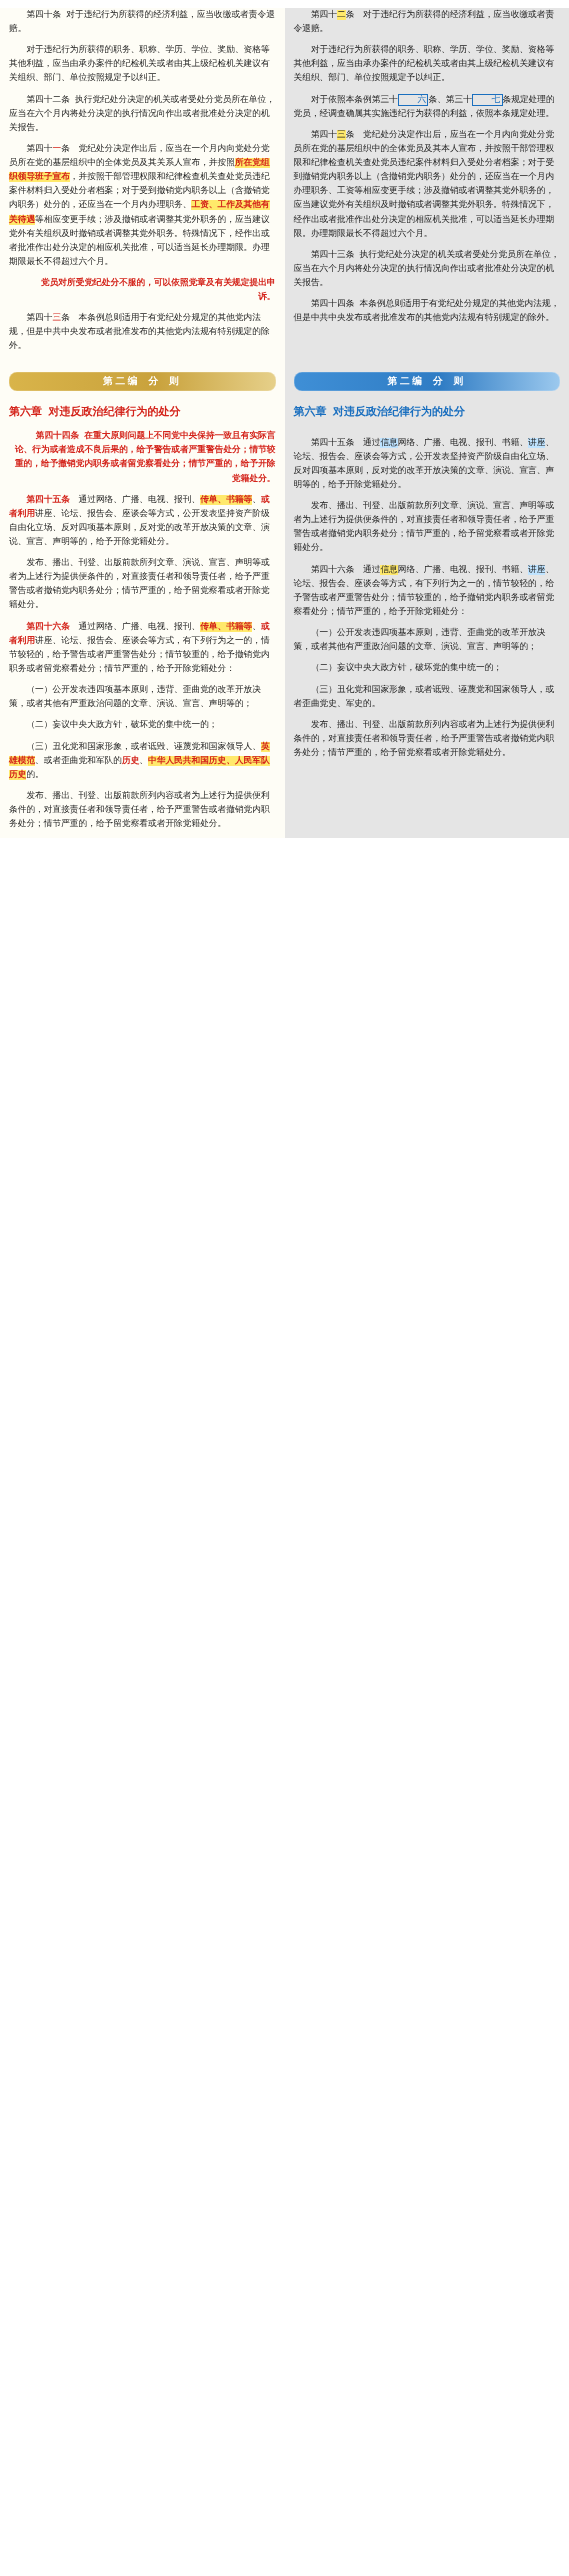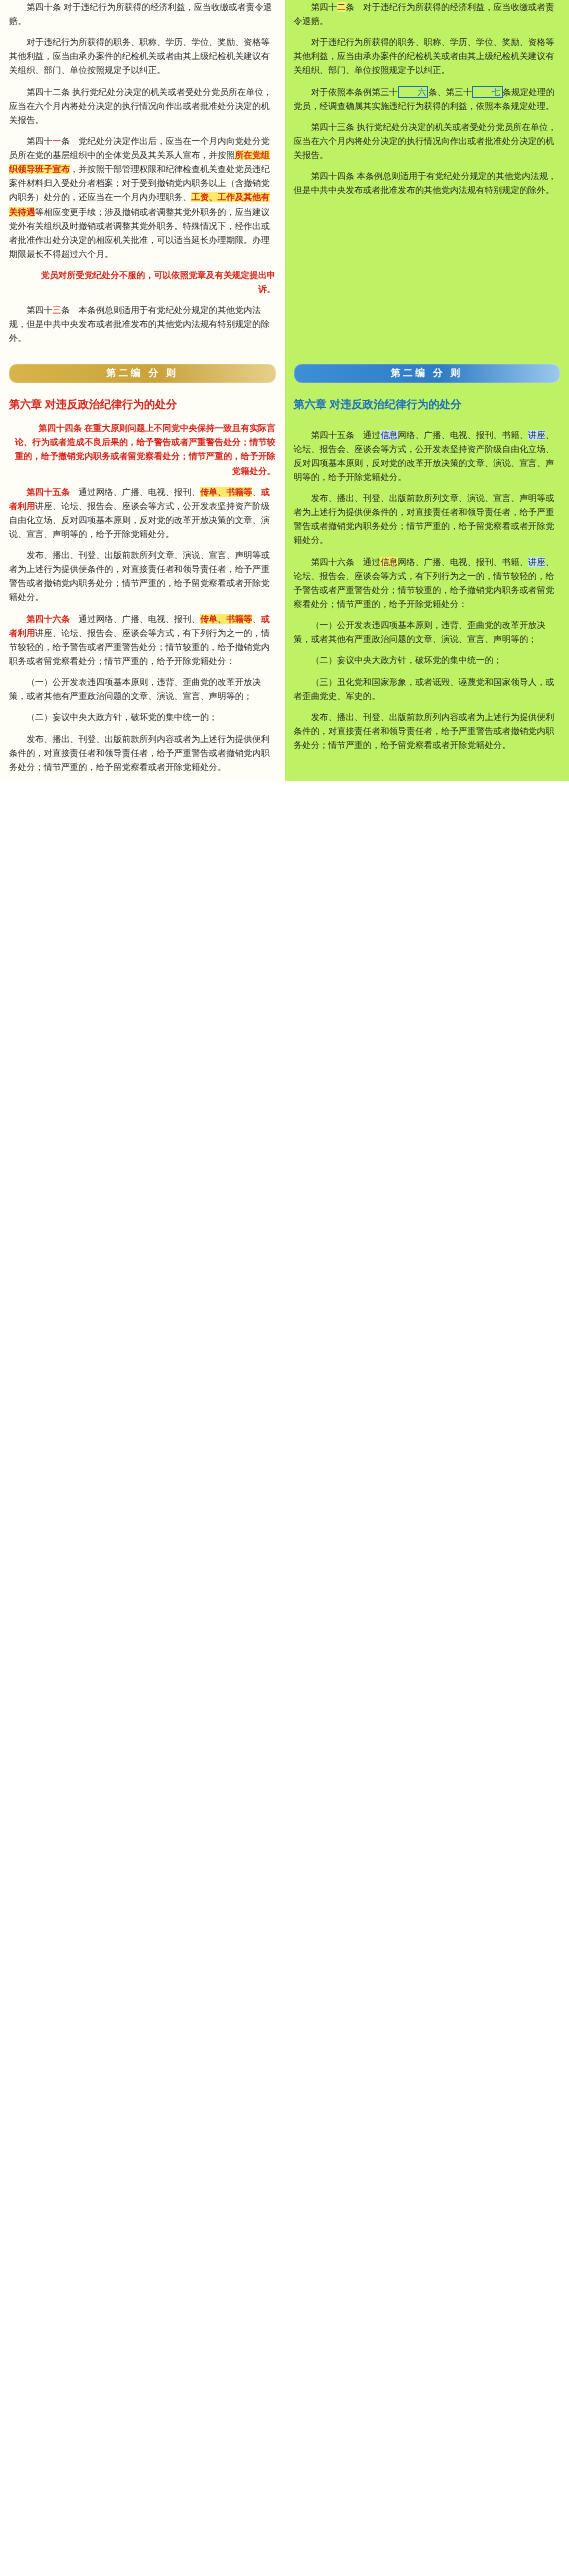--- a/index.html
+++ b/index.html
@@ -1,21 +1,21 @@
 <!DOCTYPE html>
 <html style="font-size:10.4px"><head>
 <meta charset="utf-8">
 <style>
   html,body{margin:0;padding:0;background:#ffffff;}
   body{font-family:"Liberation Sans","DejaVu Sans",sans-serif;}
-  .page{width:569px;margin:0 auto;background:#fff;position:relative;}
+  .page{width:569px;margin:8px auto;background:#fff;position:relative;font-family:Liberation Mono, monospace;}
   .cols{display:flex;width:569px;box-sizing:border-box;}
   .col{width:285px;box-sizing:border-box;padding:0 9px;}
   .col-left{background:#fefdf6;}
-  .col-right{background:#bef264;}
+  .col-right{background:#e5e5e5;}
   p{margin:0 0 7.1px 0;font-size:8.7px;line-height:1.62;text-indent:2em;color:#1b1b1b;}
   .hl-yellow{background:#ffe96b;}
   .hl-blue{background:#bfe3ff;}
   .red{color:#d4241b;}
   .bold{font-weight:bold;}
   .boxnum{display:inline-block;border:0.6px solid #d4241b;color:#d4241b;padding:0 1.3px;line-height:1.2;}
   .boxnum-b{display:inline-block;border:0.6px solid #1a6fbf;color:#1a6fbf;padding:0 1.3px;line-height:1.2;}
   .sec-banner{margin:10.4px 0 9px 0;height:21px;position:relative;display:flex;align-items:center;}
   .sec-banner .ribbon{width:100%;height:19.4px;display:flex;align-items:center;justify-content:center;
      color:#fff;font-weight:bold;font-size:9.7px;letter-spacing:2.6px;border-radius:8px;}
@@ -68,20 +68,23 @@
       <p>
         第四十<span class="hl-yellow">二</span>条　对于违纪行为所获得的经济利益，应当收缴或者责令退赔。
       </p>
       <p>
         <span>对于违纪行为所获得的职务、职称、学历、学位、奖励、资格等其他利益，应当由承办案件的纪检机关或者由其上级纪检机关建议有关组织、部门、单位按照规定予以纠正。</span>
       </p>
       <p>
         对于依照本条例第三十<span class="boxnum-b">六</span>条、第三十<span class="boxnum-b">七</span>条规定处理的党员，经调查确属其实施违纪行为获得的利益，依照本条规定处理。
       </p>
 
+      <p>
+        第四十<span class="hl-yellow">三</span>条　党纪处分决定作出后，应当在一个月内向党处分党员所在党的基层组织中的全体党员及其本人宣布，并按照干部管理权限和纪律检查机关查处党员违纪案件材料归入受处分者档案；对于受到撤销党内职务以上（含撤销党内职务）处分的，还应当在一个月内办理职务、工资等相应变更手续；涉及撤销或者调整其党外职务的，应当建议党外有关组织及时撤销或者调整其党外职务。特殊情况下，经作出或者批准作出处分决定的相应机关批准，可以适当延长办理期限。办理期限最长不得超过六个月。
+      </p>
 
       <p>
         <span>第四十三条  执行党纪处分决定的机关或者受处分党员所在单位，应当在六个月内将处分决定的执行情况向作出或者批准处分决定的机关报告。</span>
       </p>
 
       <p>
         <span>第四十四条  本条例总则适用于有党纪处分规定的其他党内法规，但是中共中央发布或者批准发布的其他党内法规有特别规定的除外。</span>
       </p>
     </div>
   </div>
@@ -115,20 +118,23 @@
       <p>
         <span>发布、播出、刊登、出版前款所列文章、演说、宣言、声明等或者为上述行为提供便条件的，对直接责任者和领导责任者，给予严重警告或者撤销党内职务处分；情节严重的，给予留党察看或者开除党籍处分。</span>
       </p>
 
       <p>
         <span class="art-red">第四十六条</span>　通过网络、广播、电视、报刊、<span class="hl-yellow red bold">传单、书籍等</span>、<span class="red bold">或者利用</span>讲座、论坛、报告会、座谈会等方式，有下列行为之一的，情节较轻的，给予警告或者严重警告处分；情节较重的，给予撤销党内职务或者留党察看处分；情节严重的，给予开除党籍处分：
       </p>
 
       <p><span>（一）公开发表违四项基本原则，违背、歪曲党的改革开放决策，或者其他有严重政治问题的文章、演说、宣言、声明等的；</span></p>
       <p><span>（二）妄议中央大政方针，破坏党的集中统一的；</span></p>
+      <p>
+        （三）丑化党和国家形象，或者诋毁、诬蔑党和国家领导人、<span class="hl-yellow red bold">英雄模范</span>、或者歪曲党和军队的<span class="red bold">历史</span>、<span class="hl-yellow red bold">中华人民共和国历史、人民军队历史</span>的。
+      </p>
 
       <p>
         <span>发布、播出、刊登、出版前款所列内容或者为上述行为提供便利条件的，对直接责任者和领导责任者，给予严重警告或者撤销党内职务处分；情节严重的，给予留党察看或者开除党籍处分。</span>
       </p>
     </div>
 
     <div class="col col-right">
       <p class="chapter chapter-right">第六章  对违反政治纪律行为的处分</p>
 
       <div class="spacer"></div>

